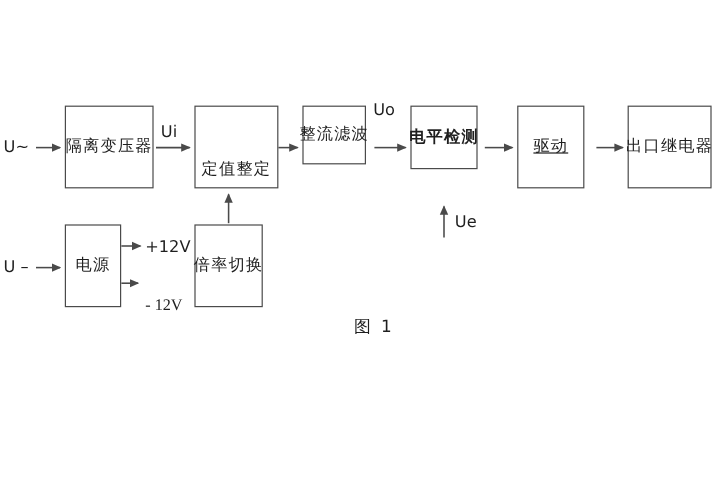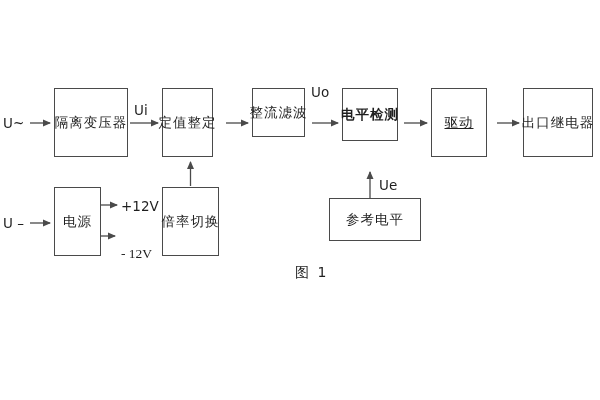--- a/index.html
+++ b/index.html
@@ -67,21 +67,21 @@
     <line x1="101" y1="205" x2="117" y2="205" marker-end="url(#ah)"></line>
     <line x1="101" y1="236" x2="115" y2="236" marker-end="url(#ah)"></line>
     <line x1="190.5" y1="186" x2="190.5" y2="162" marker-end="url(#ah)"></line>
     <line x1="370" y1="198" x2="370" y2="172" marker-end="url(#ah)"></line>
   </svg>
 
   <div class="box" style="left:54px;top:88px;width:74px;height:69px;">
     <span>隔离</span>
     <span>变压器</span>
   </div>
-  <div class="box" style="left:162px;top:88px;width:51px;height:69px;">
+  <div class="box" style="left:162px;top:88px;width:70px;height:69px;align-items:flex-end;">
     <span>定值</span>
     <span>整定</span>
   </div>
   <div class="box" style="left:252px;top:88px;width:53px;height:49px;">
     <span>整流</span>
     <span>滤波</span>
   </div>
   <div class="box" style="left:342px;top:88px;width:56px;height:53px;font-weight:bold;">
     <span>电平</span>
     <span>检测</span>
@@ -94,23 +94,20 @@
     <span>继电器</span>
   </div>
 
   <div class="box" style="left:54px;top:187px;width:47px;height:69px;justify-content:center;">
     <span>电源</span>
   </div>
   <div class="box" style="left:162px;top:187px;width:57px;height:69px;">
     <span>倍率</span>
     <span>切换</span>
   </div>
-  <div class="box" style="left:329px;top:198px;width:92px;height:43px;">
-    <span>参考电平</span>
-  </div>
 
   <span class="lbl" style="left:3px;top:115px;">U~</span>
   <span class="lbl" style="left:3px;top:215px;">U –</span>
   <span class="lbl" style="left:134px;top:102px;">Ui</span>
   <span class="lbl" style="left:311px;top:84px;">Uo</span>
   <span class="lbl" style="left:379px;top:177px;">Ue</span>
   <span class="lbl" style="left:121px;top:198px;">+12V</span>
   <span class="lbl" style="left:121px;top:246px;font-family:Liberation Serif, serif;">- 12V</span>
 
   <span class="caption" style="left:295px;top:264px;">图 1</span>

